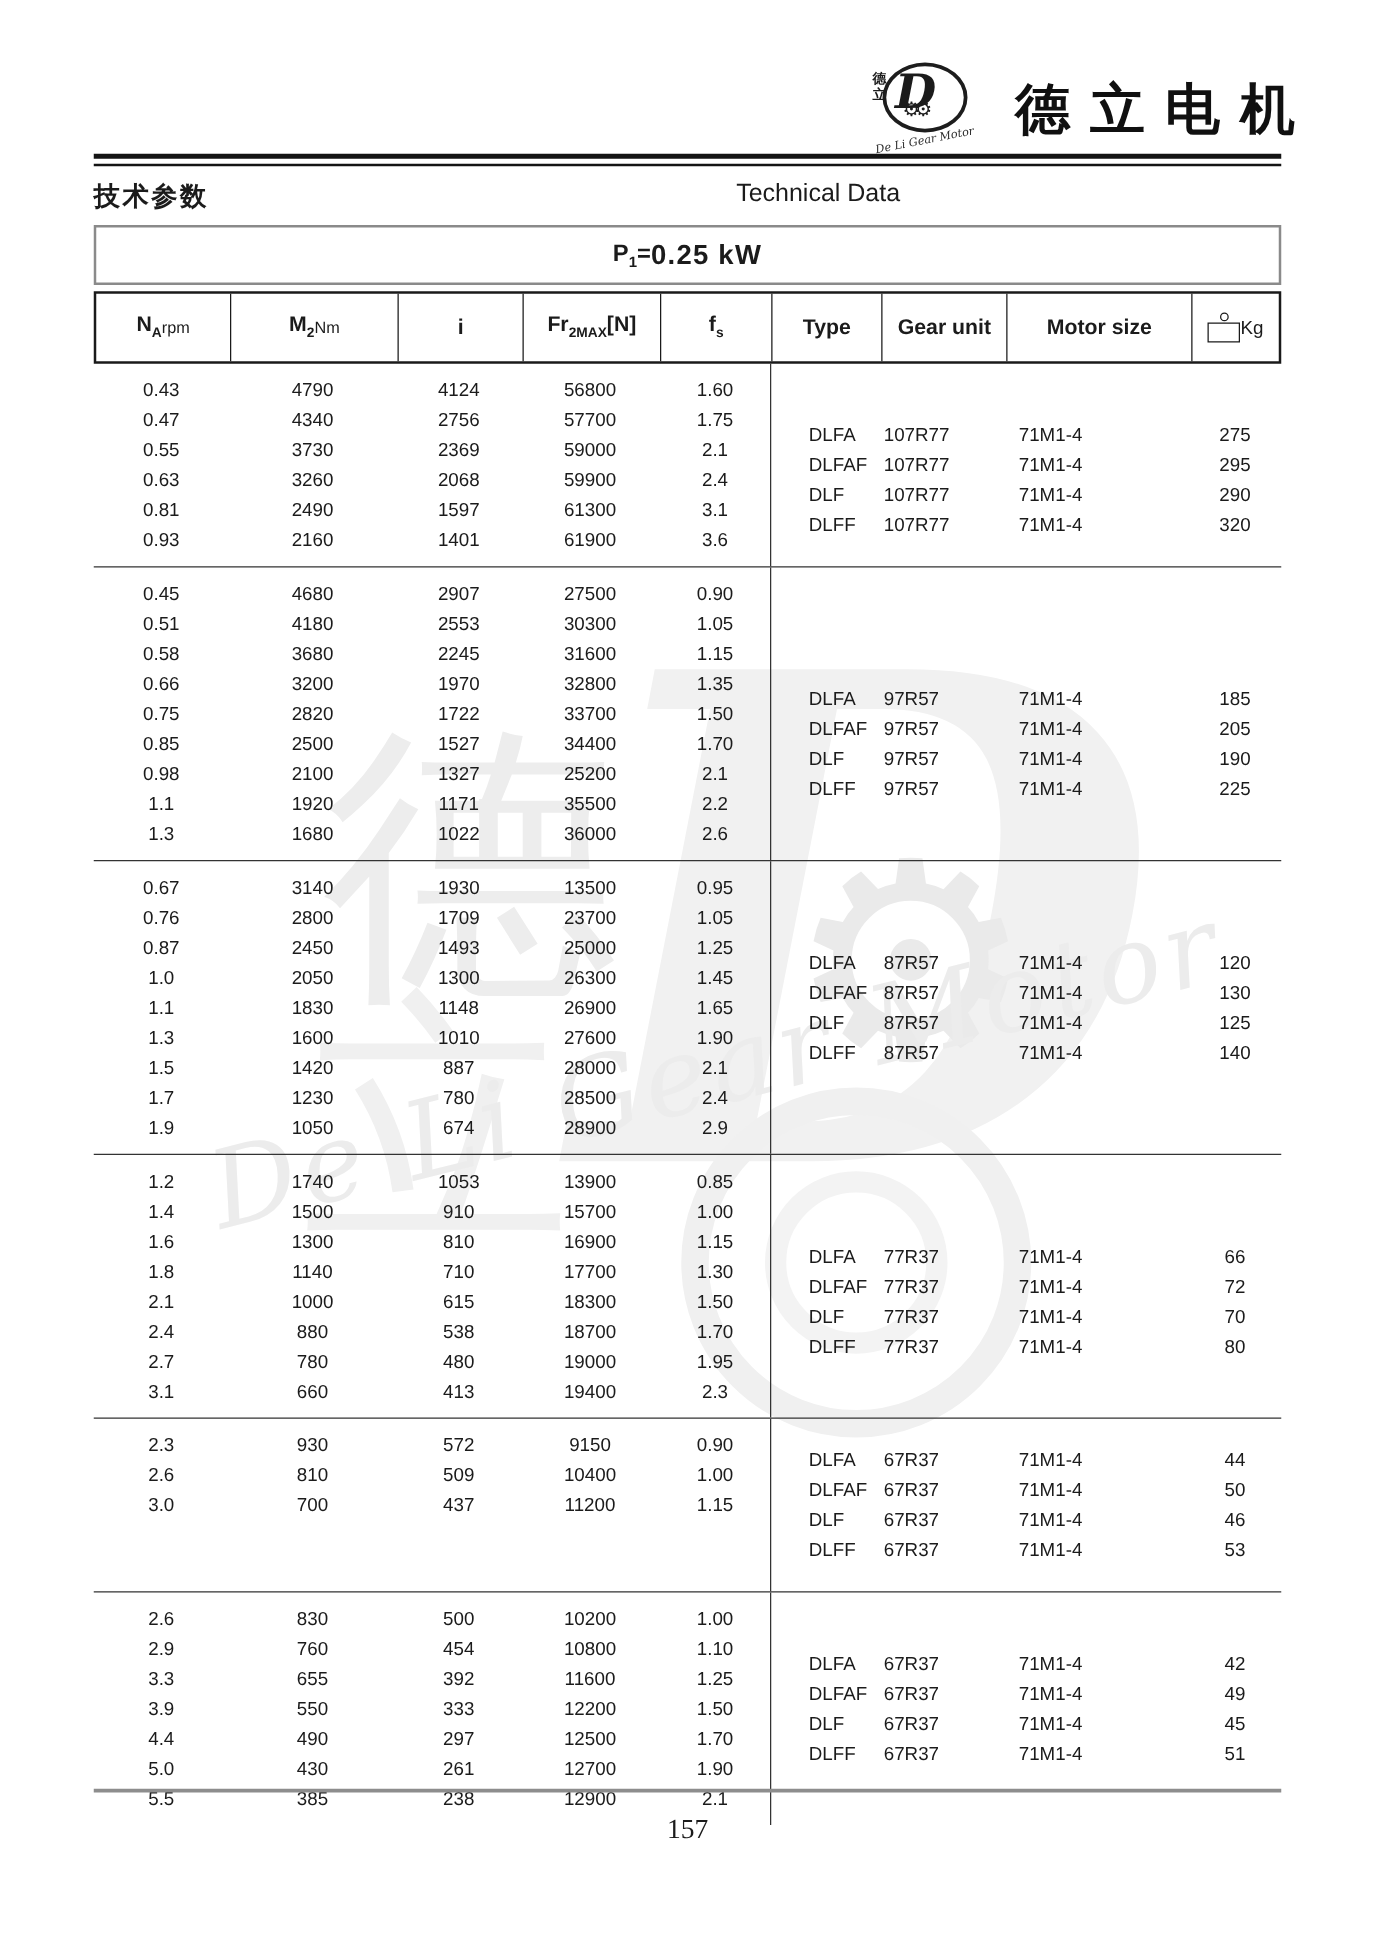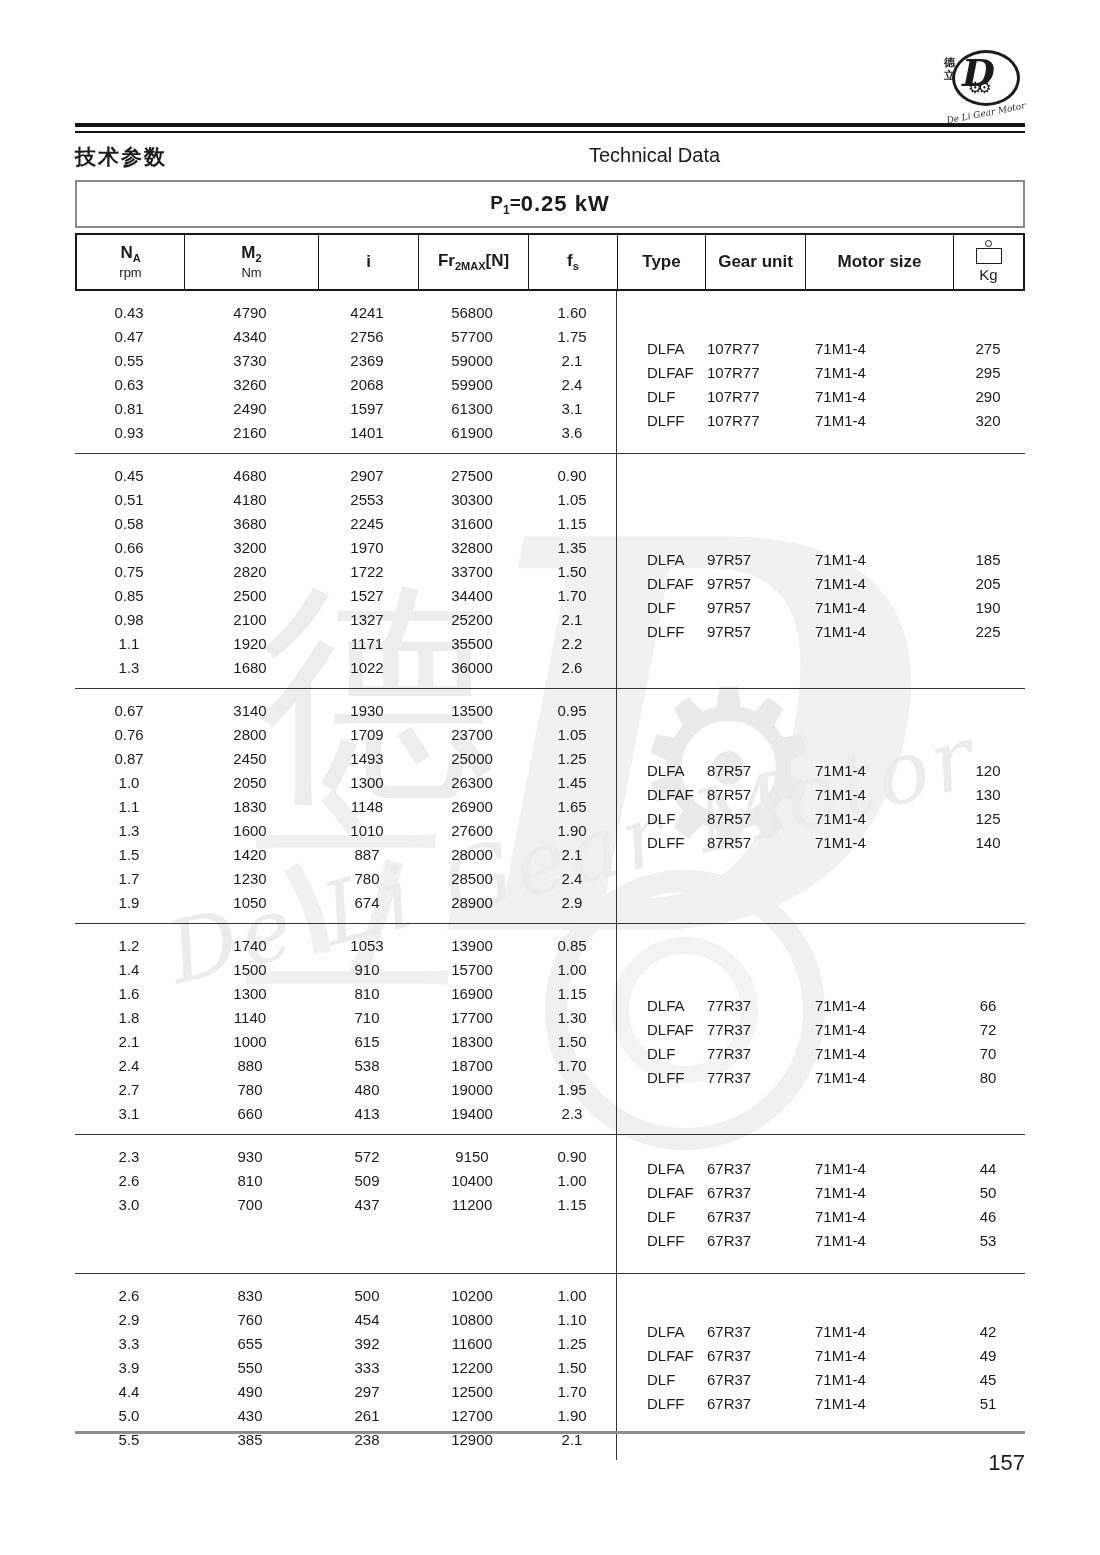--- a/index.html
+++ b/index.html
@@ -53,21 +53,21 @@
                border:2px solid #8a8a8a; display:flex; align-items:center; justify-content:center; }
   .power-inner { display:flex; align-items:flex-end; }
   .p-label { font-size:19px; font-weight:bold; }
   .p-label sub { font-size:12px; }
   .p-value { font-size:22px; font-weight:bold; letter-spacing:1px; }
 
   
   .theader { position:absolute; left:75px; width:950px; top:233px; height:58px; display:grid;
              grid-template-columns:108px 134px 100px 110px 89px 88px 100px 148px auto;
              border:2px solid #1a1a1a; background:transparent; }
-  .th { border-right:1.5px solid #1a1a1a; display:flex; flex-direction:column;
+  .th { border-right:1.5px solid #1a1a1a; display:flex; flex-direction:row;
         align-items:center; justify-content:center; font-weight:bold; font-size:17px; line-height:1.15; }
   .th:last-child { border-right:none; }
   .th sub { font-size:11px; font-weight:bold; }
   .th .unit { font-size:13px; font-weight:normal; margin-top:1px; }
   .kg-icon { display:flex; flex-direction:column; align-items:center; }
   .kg-knob { width:7px; height:7px; border:1.5px solid #1a1a1a; border-radius:50%; }
   .kg-body { width:26px; height:16px; border:1.5px solid #1a1a1a; margin-top:1px; }
   .kg-label { font-size:15px; font-weight:normal; margin-top:2px; }
 
   
@@ -80,21 +80,21 @@
   .dcell { display:flex; align-items:center; justify-content:center; font-size:15px; }
   .trow { height:24px; display:grid; grid-template-columns:88px 100px 148px 70px; }
   .tcell { display:flex; align-items:center; font-size:15px; }
   .tcell.c0 { padding-left:30px; }
   .tcell.c1 { padding-left:2px; }
   .tcell.c2 { padding-left:10px; }
   .tcell.c3 { justify-content:center; }
 
   
   .footer-rule { position:absolute; left:75px; width:950px; top:1431px; height:3px; background:#8d8d8d; }
-  .page-num { position:absolute; left:75px; width:950px; top:1450px; text-align:right; font-size:22px; }
+  .page-num { position:absolute; left:75px; width:950px; top:1450px; text-align:center; font-size:22px;font-family:Liberation Serif, serif; }
 </style>
 </head>
 <body>
 
 <div class="watermark">
   <div class="wm-d">D</div>
   <div class="wm-char-de">德</div>
   <div class="wm-char-li">立</div>
   <div class="wm-gear">⚙</div>
   <div class="wm-ring1"></div>
@@ -105,20 +105,21 @@
 <div class="content">
 
   <div class="logo-block">
     <div class="logo-mark">
       <div class="logo-oval"></div>
       <div class="logo-dl">德立</div>
       <div class="logo-d">D</div>
       <div class="logo-gears">⚙⚙</div>
       <div class="logo-arc">De Li Gear Motor</div>
     </div>
+    <div class="brand-name">德立电机</div>
   </div>
 
   <div class="top-rule"></div>
 
   <div class="title-row">
     <div class="title-zh">技术参数</div>
     <div class="title-en">Technical Data</div>
   </div>
 
   <div class="power-box">
@@ -163,21 +164,21 @@
       <div class="kg-label">Kg</div>
     </div>
   </div>
 
   <div class="tbody">
       <div class="group">
         <div class="gleft">
           <div class="drow">
             <div class="dcell">0.43</div>
             <div class="dcell">4790</div>
-            <div class="dcell">4241</div>
+            <div class="dcell">4124</div>
             <div class="dcell">56800</div>
             <div class="dcell">1.60</div>
           </div>
           <div class="drow">
             <div class="dcell">0.47</div>
             <div class="dcell">4340</div>
             <div class="dcell">2756</div>
             <div class="dcell">57700</div>
             <div class="dcell">1.75</div>
           </div>

